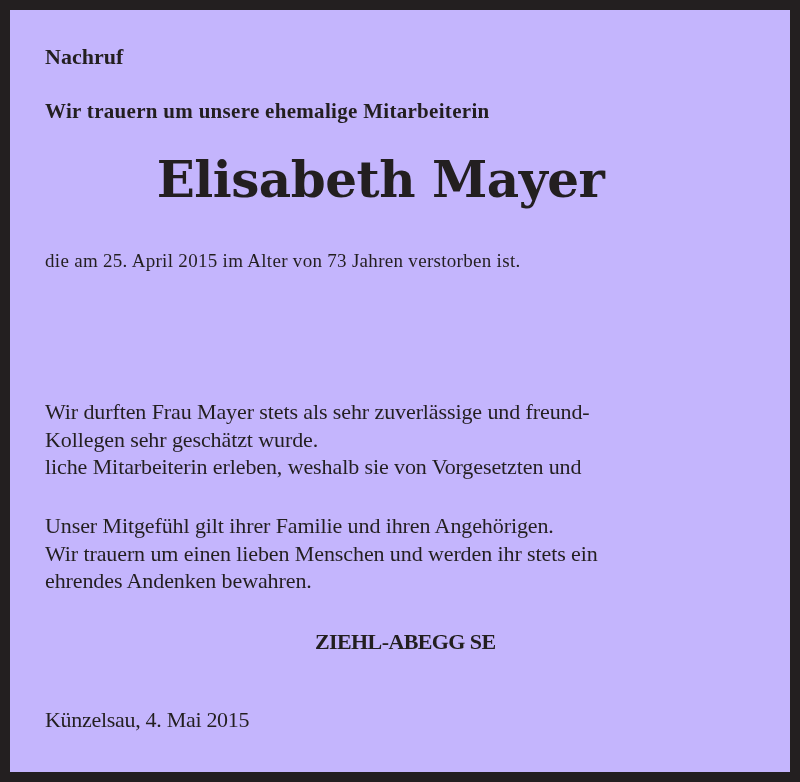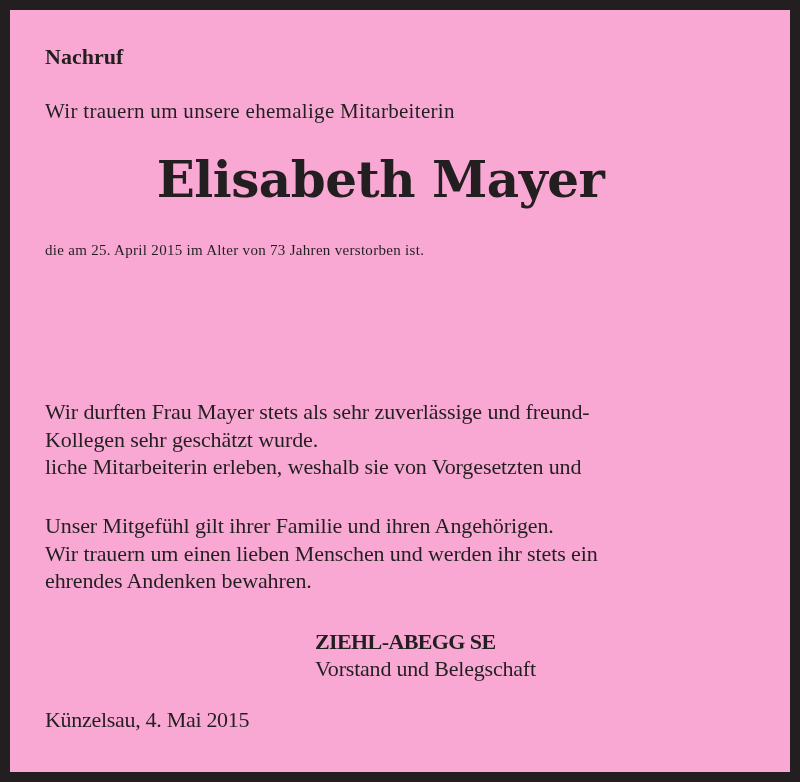--- a/index.html
+++ b/index.html
@@ -6,49 +6,50 @@
     body {
       width: 800px; height: 782px;
       background: #231f20;
       position: relative;
       overflow: hidden;
     }
     .frame {
       position: absolute;
       left: 10px; top: 10px;
       width: 780px; height: 762px;
-      background: #f9a8d4;
+      background: #c4b5fd;
       color: #231f20;
       font-family: "DejaVu Serif", "Liberation Serif", serif;
     }
     .abs { position: absolute; white-space: nowrap; }
     .heading {
       left: 35px; top: 34px;
       font-family: "Liberation Serif", "DejaVu Serif", serif;
       font-weight: bold;
       font-size: 22px;
       letter-spacing: 0px;
     }
     .intro {
       left: 35px; top: 89px;
       font-size: 21px;
       font-family: "Liberation Serif", serif;
       letter-spacing: 0.3px;
+      font-weight: bold;
     }
     .name {
       left: 0; width: 741px; top: 140px;
       text-align: center;
       font-family: "DejaVu Serif", serif;
       font-weight: bold;
       font-size: 50px;
       letter-spacing: -0.5px;
     }
     .died {
-      left: 35px; top: 232px;
-      font-size: 15px;
+      left: 35px; top: 240px;
+      font-size: 19px;
       font-family: "Liberation Serif", serif;
       letter-spacing: 0.3px;
       text-align: center;
     }
     .para {
       position: absolute;
       left: 35px;
       font-family: "Liberation Serif", serif;
       font-size: 22px;
       line-height: 27.5px;
@@ -92,17 +93,16 @@
   </div>
 
   <div class="para p3">
     <span class="line">Unser Mitgefühl gilt ihrer Familie und ihren Angehörigen.</span>
     <span class="line">Wir trauern um einen lieben Menschen und werden ihr stets ein</span>
     <span class="line">ehrendes Andenken bewahren.</span>
   </div>
 
   <div class="sig">
     <span class="company">ZIEHL-ABEGG SE</span>
-    <span class="sub">Vorstand und Belegschaft</span>
   </div>
 
   <div class="abs place">Künzelsau, 4. Mai 2015</div>
 </div>
 
 </body></html>

